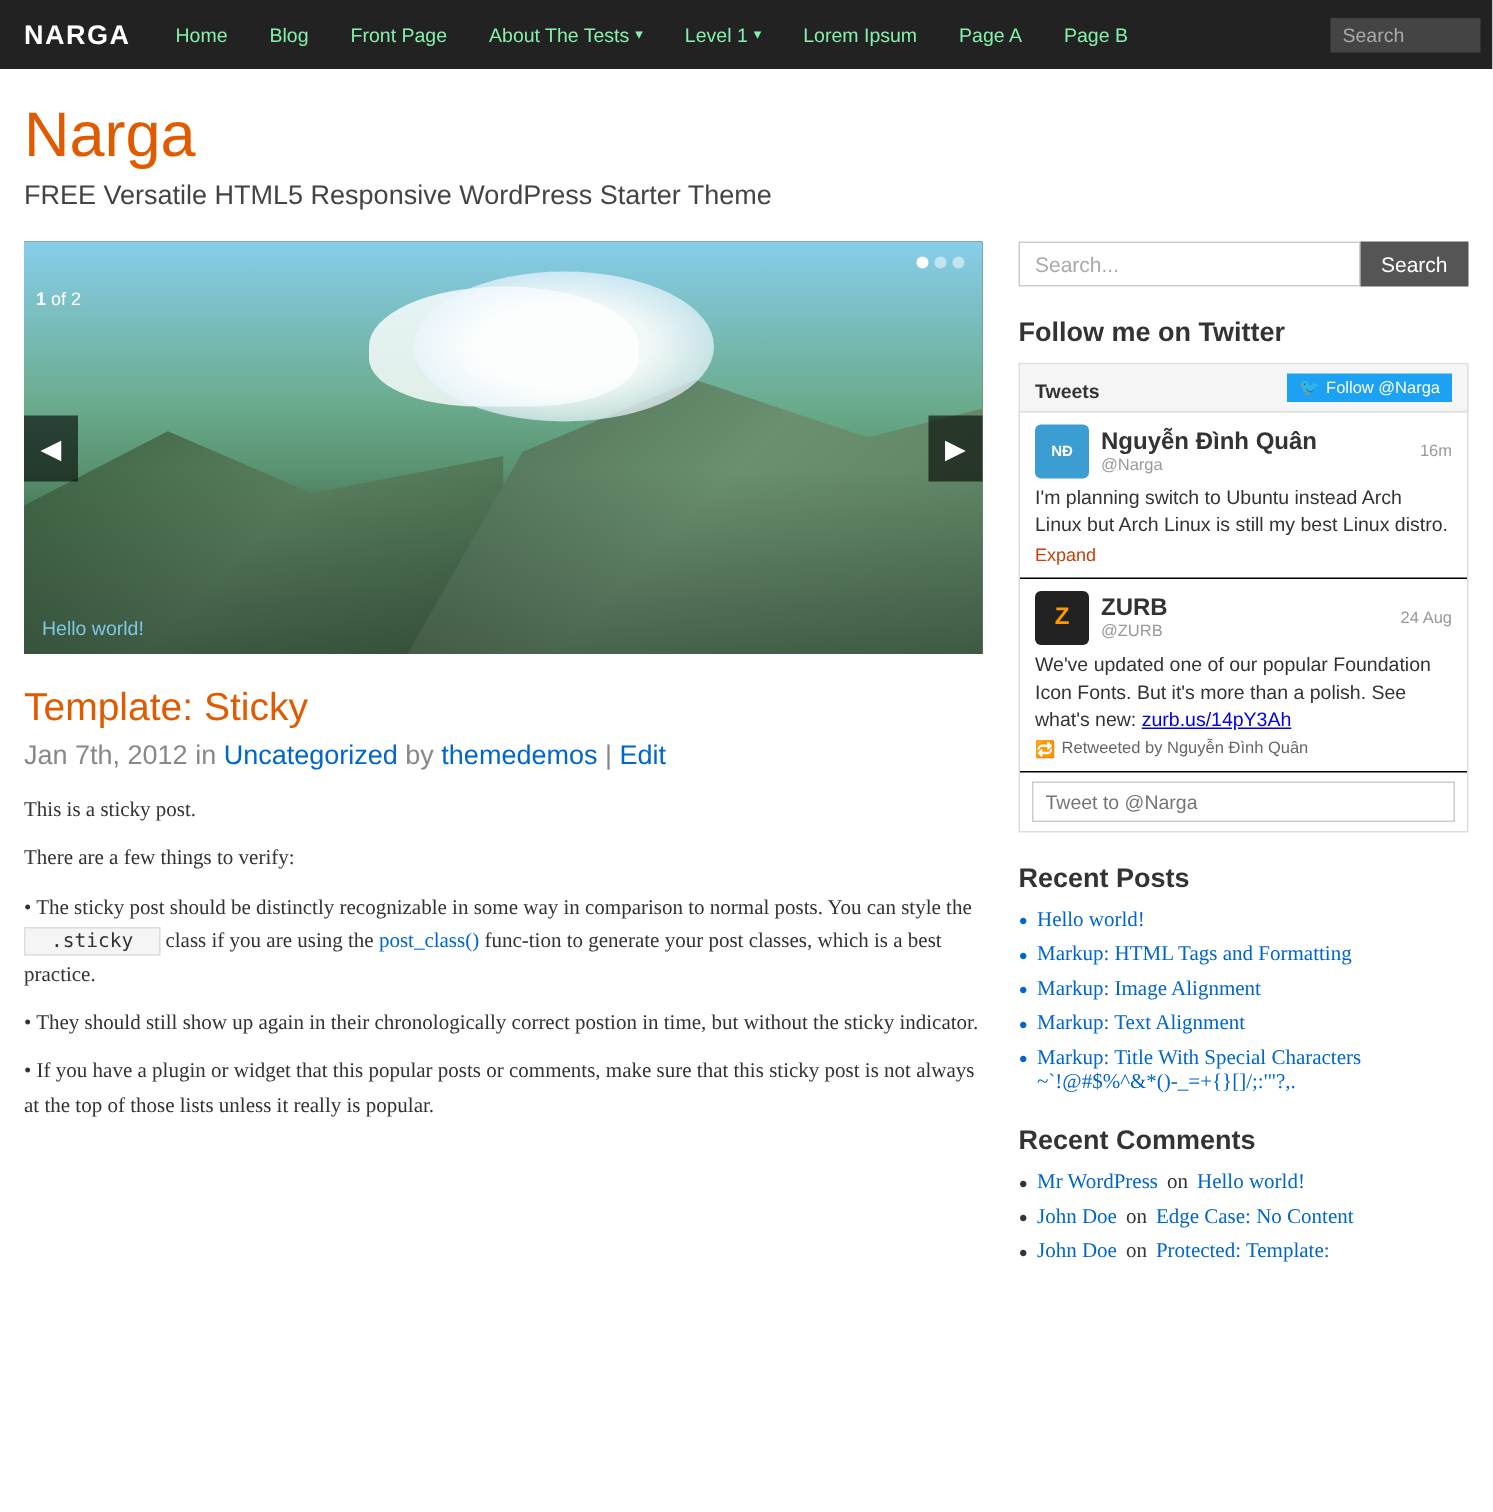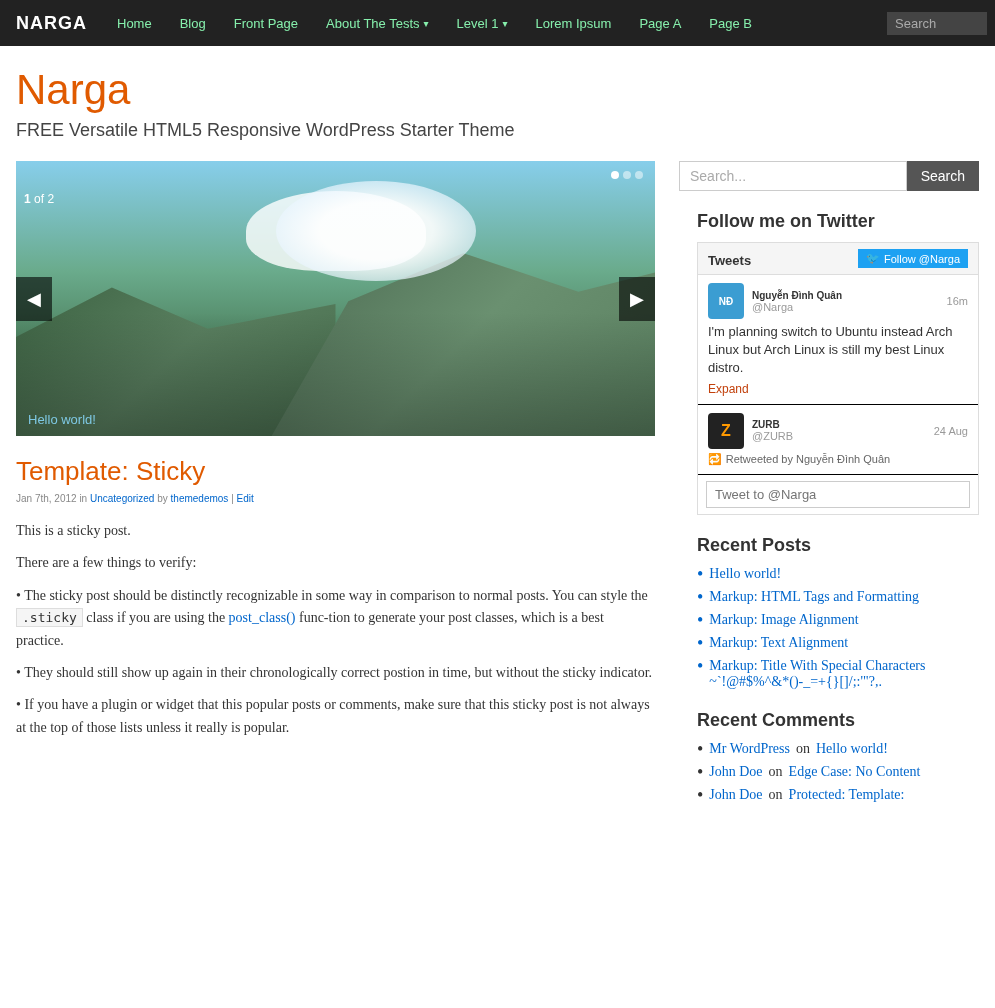--- a/index.html
+++ b/index.html
@@ -35,46 +35,46 @@
     .slider-dot { width: 8px; height: 8px; background: rgba(255,255,255,0.5); border-radius: 50%; }
     .slider-dot.active { background: #fff; }
     .slider-prev, .slider-next { position: absolute; top: 50%; transform: translateY(-50%); background: rgba(0,0,0,0.6); color: #fff; border: none; cursor: pointer; width: 36px; height: 44px; display: flex; align-items: center; justify-content: center; font-size: 18px; z-index: 10; }
     .slider-prev { left: 0; }
     .slider-next { right: 0; }
     .slider-caption { position: absolute; bottom: 0; left: 0; right: 0; padding: 8px 12px; z-index: 10; }
     .slider-caption a { color: #7ec8e3; font-size: 13px; font-family: Arial, sans-serif; text-decoration: none; }
 
     
     .post-title { font-size: 26px; font-family: Arial, sans-serif; font-weight: normal; color: #e05a00; margin-bottom: 6px; }
-    .post-meta { font-size: 10px; color: #888; font-family: Arial, sans-serif; margin-bottom: 16px; }
+    .post-meta { font-size: 18px; color: #888; font-family: Arial, sans-serif; margin-bottom: 16px; }
     .post-meta a { color: #0066cc; text-decoration: none; }
     .post-body { font-size: 14px; line-height: 1.6; color: #333; }
     .post-body p { margin-bottom: 10px; }
-    .post-body .code-tag { background: #f5f5f5; border: 1px solid #ddd; padding: 1px 5px; font-family: monospace; font-size: 13px; color: #333; }
+    .post-body .code-tag { background: #f5f5f5; border: 1px solid #ddd; padding: 1px 17px; font-family: monospace; font-size: 13px; color: #333; }
     .post-body a { color: #0066cc; text-decoration: none; }
 
     
     .sidebar-search { display: flex; margin-bottom: 20px; border-radius: 12px; }
     .sidebar-search input { flex: 1; border: 1px solid #ccc; padding: 6px 10px; font-size: 14px; outline: none; font-family: Arial, sans-serif; }
     .sidebar-search input::placeholder { color: #aaa; }
     .sidebar-search button { background: #555; color: #fff; border: none; padding: 6px 14px; font-size: 14px; cursor: pointer; font-family: Arial, sans-serif; }
 
-    .sidebar-section { margin-bottom: 20px; margin-left: 18px; }
+    .sidebar-section { margin-bottom: 20px; }
     .sidebar-section-title { font-size: 18px; font-family: Arial, sans-serif; font-weight: bold; color: #333; margin-bottom: 10px; }
 
     
     .twitter-widget { border: 1px solid #ddd; font-family: Arial, sans-serif; font-size: 13px; }
     .twitter-header { background: #f5f5f5; border-bottom: 1px solid #ddd; padding: 6px 10px; display: flex; align-items: flex-end; justify-content: space-between; }
     .twitter-header .tweets-label { font-weight: bold; color: #333; }
     .twitter-follow-btn { background: #1da1f2; color: #fff; border: none; padding: 3px 8px; font-size: 11px; cursor: pointer; display: flex; align-items: center; gap: 4px; }
     .twitter-item { padding: 8px 10px; border-bottom: 1px solid #000000; }
     .twitter-item-header { display: flex; align-items: center; gap: 8px; margin-bottom: 4px; }
     .twitter-avatar { width: 36px; height: 36px; border-radius: 4px; flex-shrink: 0; display: flex; align-items: center; justify-content: center; font-size: 10px; font-weight: bold; color: #fff; }
     .twitter-user { flex: 1; }
-    .twitter-username { font-weight: bold; font-size: 10px; color: #333; }
+    .twitter-username { font-weight: bold; font-size: 16px; color: #333; }
     .twitter-handle { color: #999; font-size: 11px; }
     .twitter-time { color: #999; font-size: 11px; }
     .twitter-text { font-size: 13px; color: #333; line-height: 1.4; margin-bottom: 4px; }
     .twitter-expand { color: #c2410c; font-size: 12px; cursor: pointer; }
     .twitter-retweet { font-size: 11px; color: #666; display: flex; align-items: center; gap: 4px; }
     .twitter-input-wrap { padding: 6px 8px; }
     .twitter-input { width: 100%; border: 1px solid #ccc; padding: 5px 8px; font-size: 13px; outline: none; }
 
     
     .recent-posts-list { list-style: none; }
@@ -202,20 +202,23 @@
 
           <div class="twitter-item">
             <div class="twitter-item-header">
               <div class="twitter-avatar" style="background:#222; color:#f90; font-size:16px; font-weight:bold;">Z</div>
               <div class="twitter-user">
                 <div class="twitter-username">ZURB</div>
                 <div class="twitter-handle">@ZURB</div>
               </div>
               <div class="twitter-time">24 Aug</div>
             </div>
+            <div class="twitter-text">
+              <span>We've updated one of our popular Foundation Icon Fonts. But it's more than a polish. See what's new:</span> <a href="#">zurb.us/14pY3Ah</a>
+            </div>
             <div class="twitter-retweet">
               <span>🔁</span>
               <span>Retweeted by Nguyễn Đình Quân</span>
             </div>
           </div>
 
           <div class="twitter-input-wrap">
             <input class="twitter-input" type="text" placeholder="Tweet to @Narga" style="">
           </div>
         </div>

